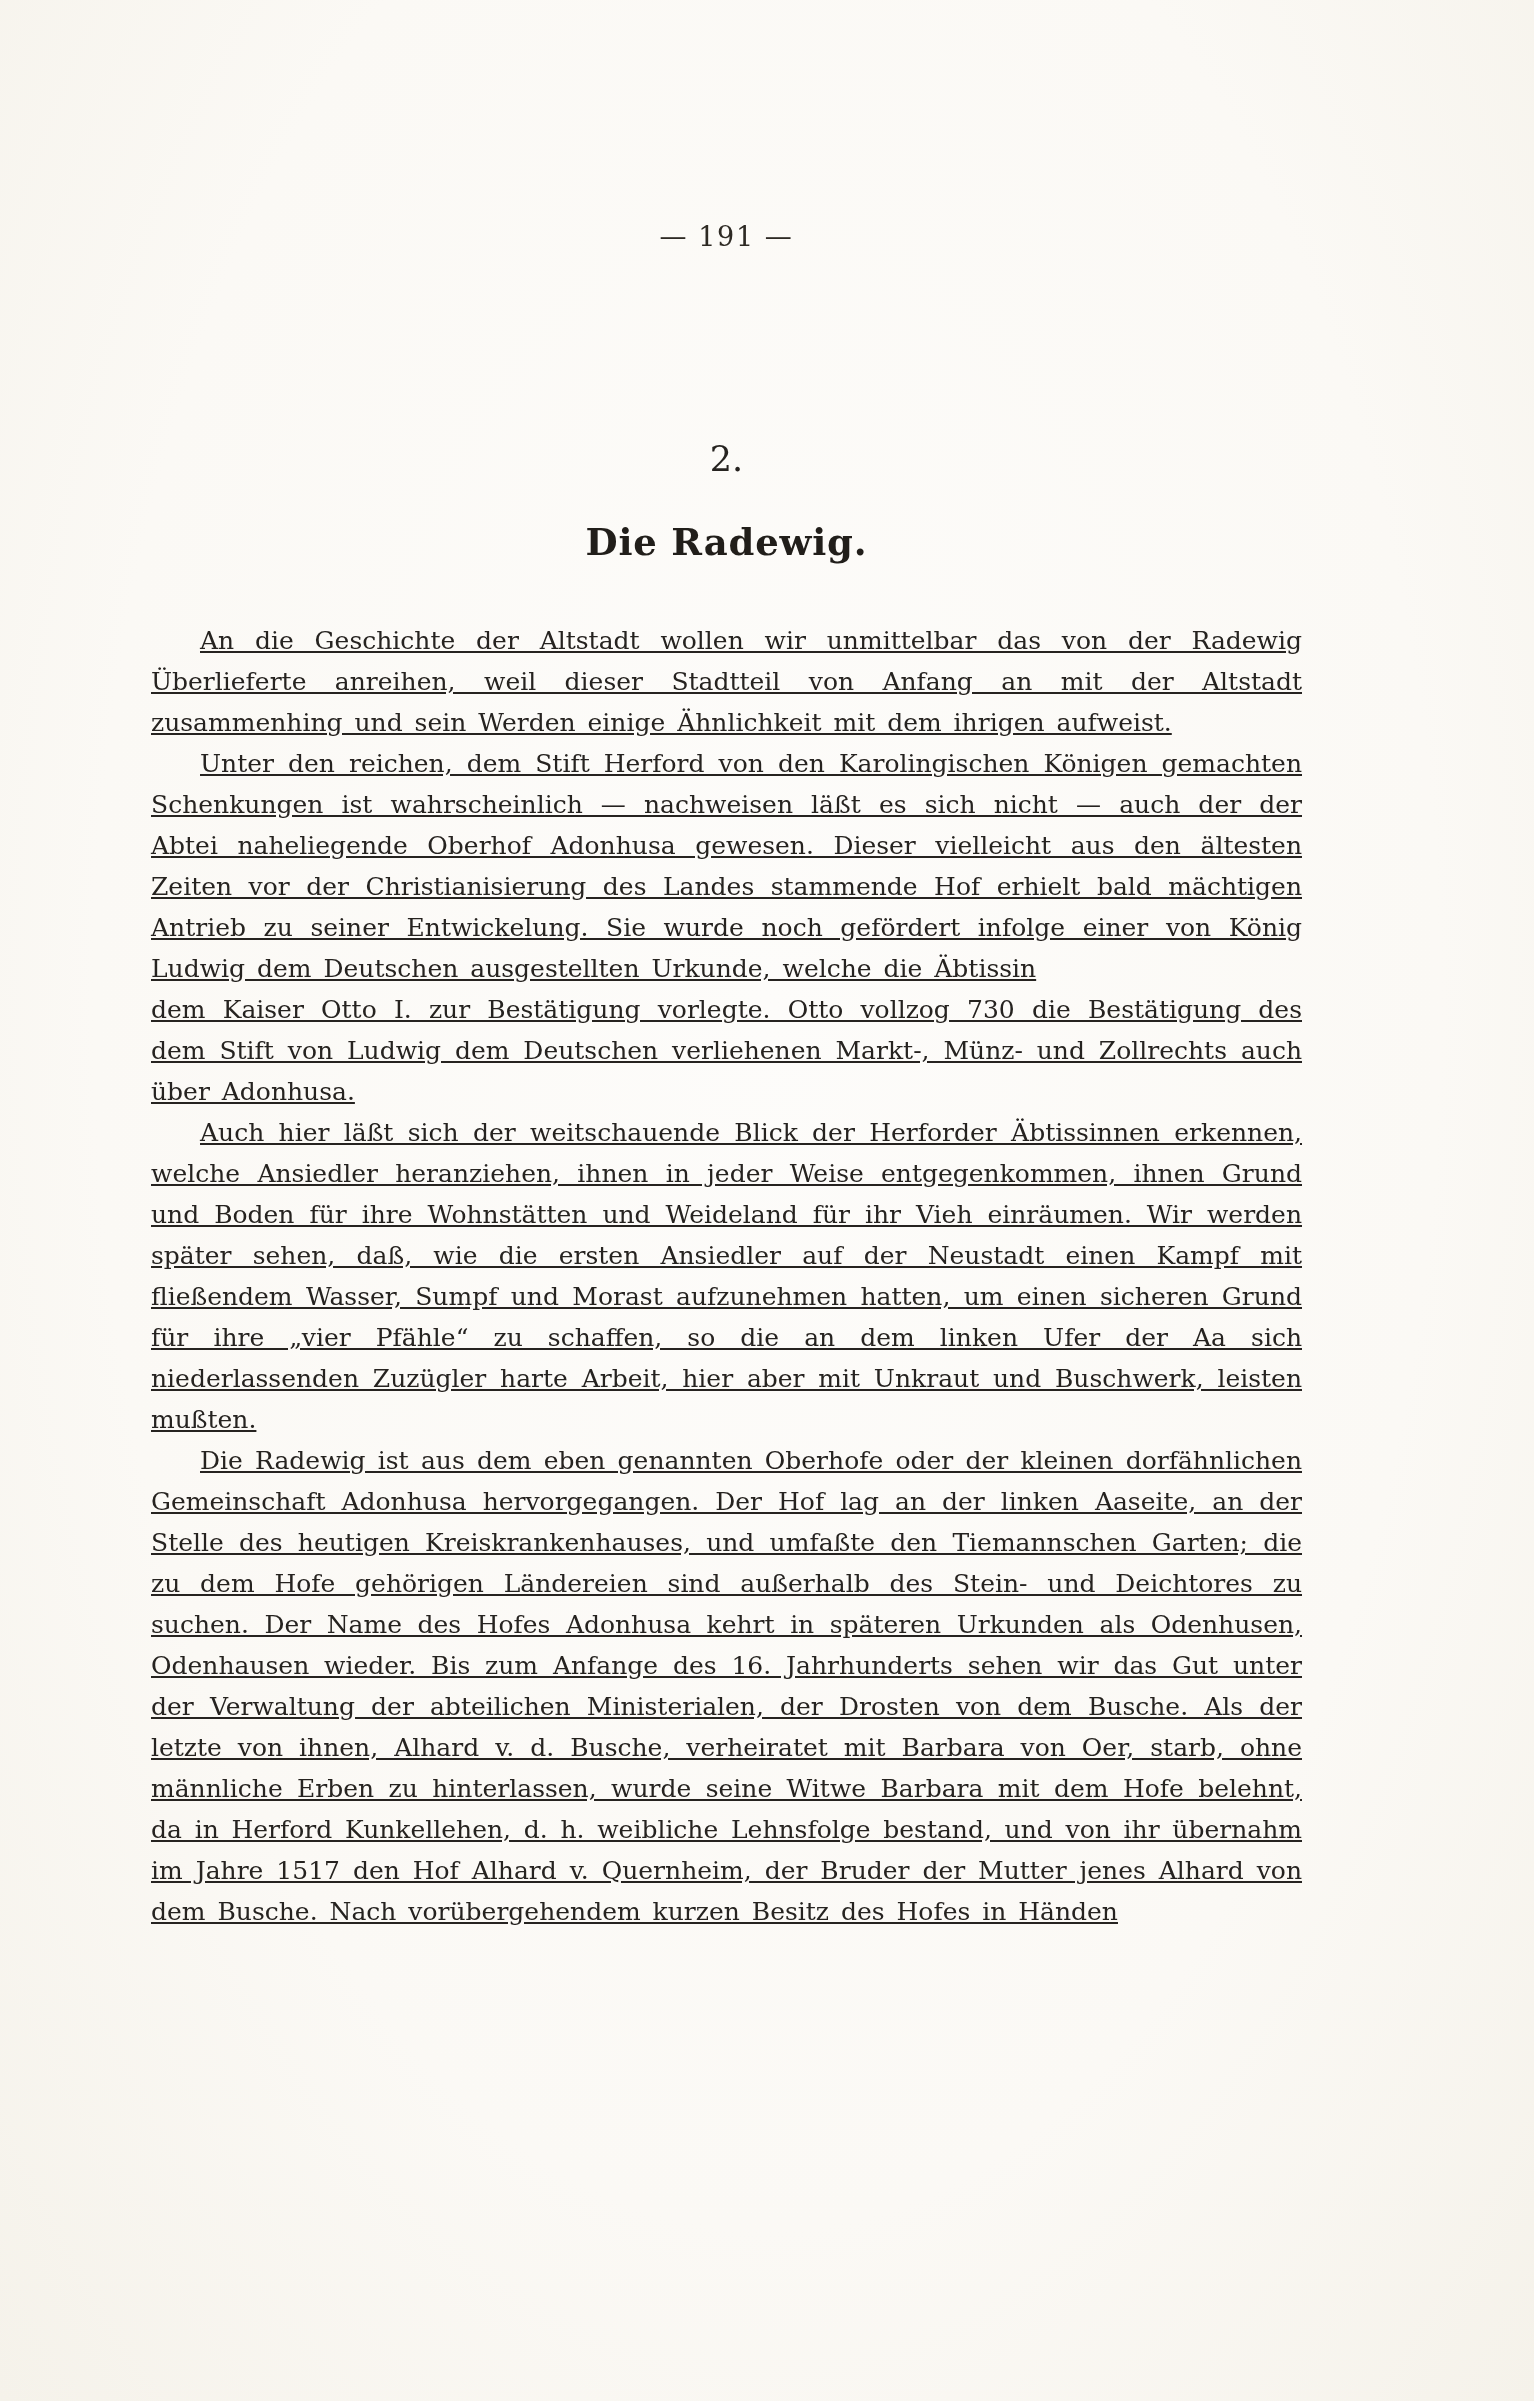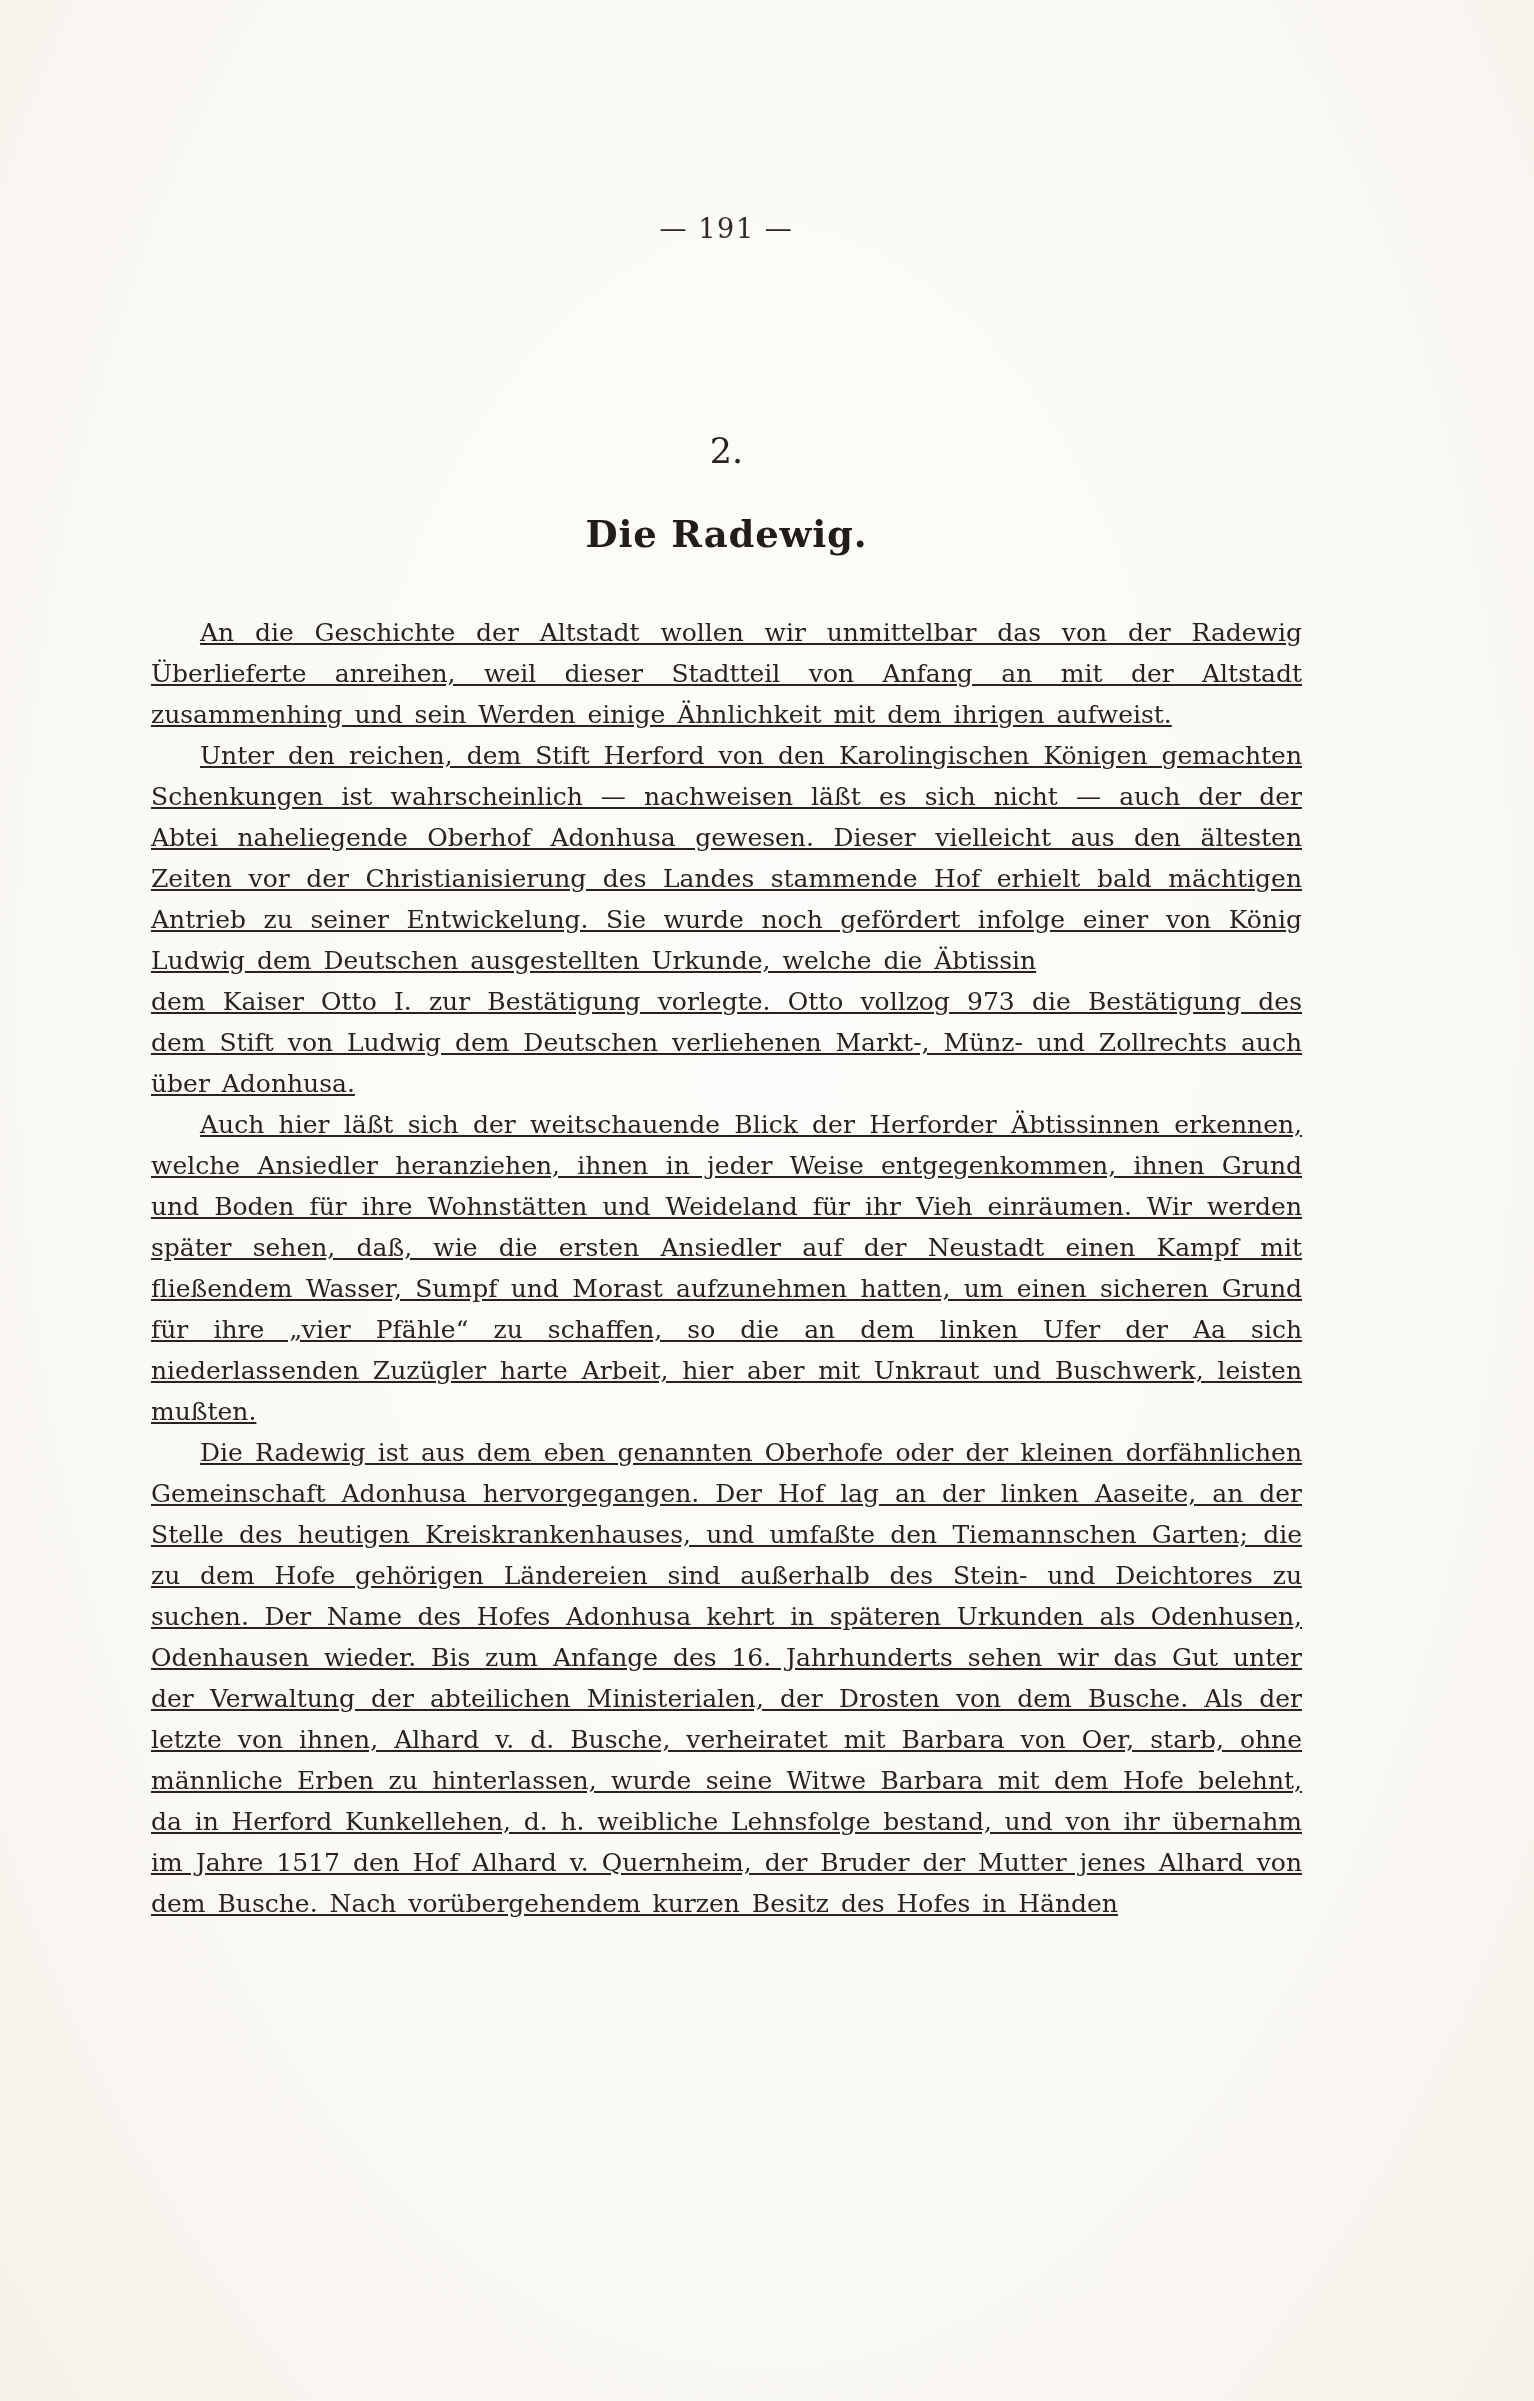--- a/index.html
+++ b/index.html
@@ -26,21 +26,21 @@
     margin-left: 151px;
     padding-top: 213px;
     box-sizing: border-box;
   }
   .page-number {
     text-align: center;
     font-size: 27px;
     line-height: 32px;
     letter-spacing: 1.6px;
     color: #2e2a24;
-    margin: 0 0 187px 0;
+    margin: 8px 0 187px 0;
   }
   .section-number {
     text-align: center;
     font-size: 35px;
     line-height: 38px;
     font-weight: normal;
     margin: 0 0 32px 0;
   }
   .chapter-title {
     text-align: center;
@@ -82,21 +82,21 @@
 
     <div class="section-number">2.</div>
 
     <h1 class="chapter-title">Die Radewig.</h1>
 
     <p class="body indent">An die Geschichte der Altstadt wollen wir unmittelbar das von der Radewig Überlieferte anreihen, weil dieser Stadtteil von Anfang an mit der Altstadt zusammenhing und sein Werden einige Ähnlichkeit mit dem ihrigen aufweist.</p>
 
     <p class="body indent">Unter den reichen, dem Stift Herford von den Karolingischen Königen gemachten Schenkungen ist wahrscheinlich — nachweisen läßt es sich nicht — auch der der Abtei naheliegende Oberhof Adonhusa gewesen. Dieser vielleicht aus den ältesten Zeiten vor der Christianisierung des Landes stammende Hof erhielt bald mächtigen Antrieb zu seiner Entwickelung. Sie wurde noch gefördert infolge einer von König Ludwig dem Deutschen ausgestellten Urkunde, welche die Äbtissin</p>
 
 
-    <p class="body">dem Kaiser Otto I. zur Bestätigung vorlegte. Otto vollzog 973 die Bestätigung des dem Stift von Ludwig dem Deutschen verliehenen Markt-, Münz- und Zollrechts auch über Adonhusa.</p>
+    <p class="body">dem Kaiser Otto I. zur Bestätigung vorlegte. Otto vollzog 730 die Bestätigung des dem Stift von Ludwig dem Deutschen verliehenen Markt-, Münz- und Zollrechts auch über Adonhusa.</p>
 
     <p class="body indent">Auch hier läßt sich der weitschauende Blick der Herforder Äbtissinnen erkennen, welche Ansiedler heranziehen, ihnen in jeder Weise entgegenkommen, ihnen Grund und Boden für ihre Wohnstätten und Weideland für ihr Vieh einräumen. Wir werden später sehen, daß, wie die ersten Ansiedler auf der Neustadt einen Kampf mit fließendem Wasser, Sumpf und Morast aufzunehmen hatten, um einen sicheren Grund für ihre „vier Pfähle“ zu schaffen, so die an dem linken Ufer der Aa sich niederlassenden Zuzügler harte Arbeit, hier aber mit Unkraut und Buschwerk, leisten mußten.</p>
 
     <p class="body indent">Die Radewig ist aus dem eben genannten Oberhofe oder der kleinen dorfähnlichen Gemeinschaft Adonhusa hervorgegangen. Der Hof lag an der linken Aaseite, an der Stelle des heutigen Kreiskrankenhauses, und umfaßte den Tiemannschen Garten; die zu dem Hofe gehörigen Ländereien sind außerhalb des Stein- und Deichtores zu suchen. Der Name des Hofes Adonhusa kehrt in späteren Urkunden als Odenhusen, Odenhausen wieder. Bis zum Anfange des 16. Jahrhunderts sehen wir das Gut unter der Verwaltung der abteilichen Ministerialen, der Drosten von dem Busche. Als der letzte von ihnen, Alhard v. d. Busche, verheiratet mit Barbara von Oer, starb, ohne männliche Erben zu hinterlassen, wurde seine Witwe Barbara mit dem Hofe belehnt, da in Herford Kunkellehen, d. h. weibliche Lehnsfolge bestand, und von ihr übernahm im Jahre 1517 den Hof Alhard v. Quernheim, der Bruder der Mutter jenes Alhard von dem Busche. Nach vorübergehendem kurzen Besitz des Hofes in Händen</p>
 
   </div>
 </main>
 
 
 </body></html>

